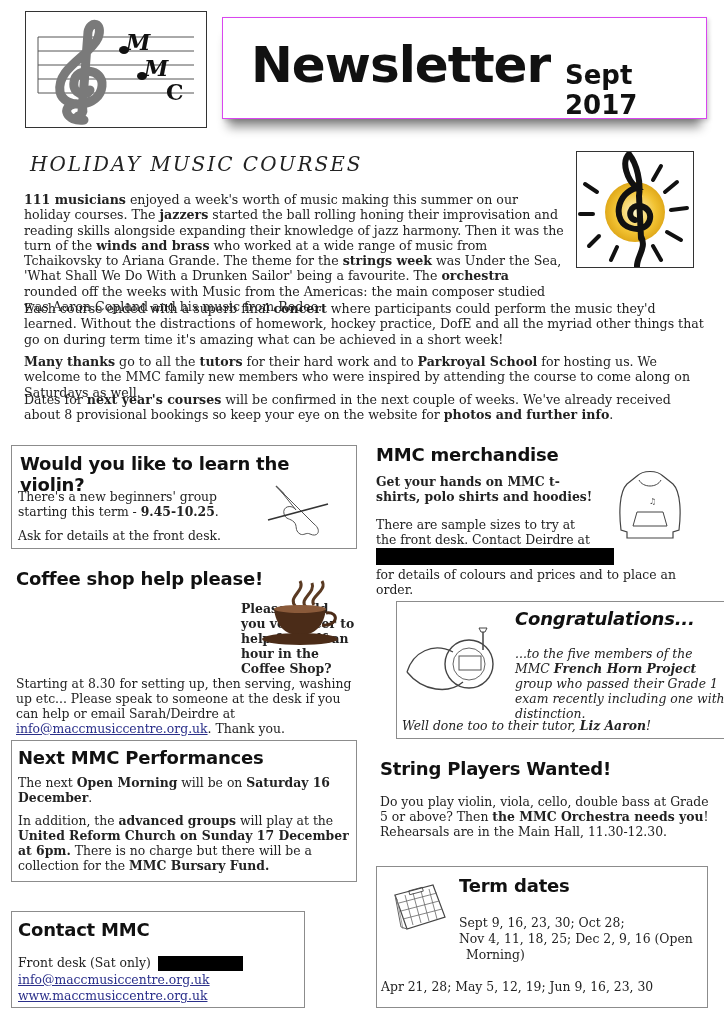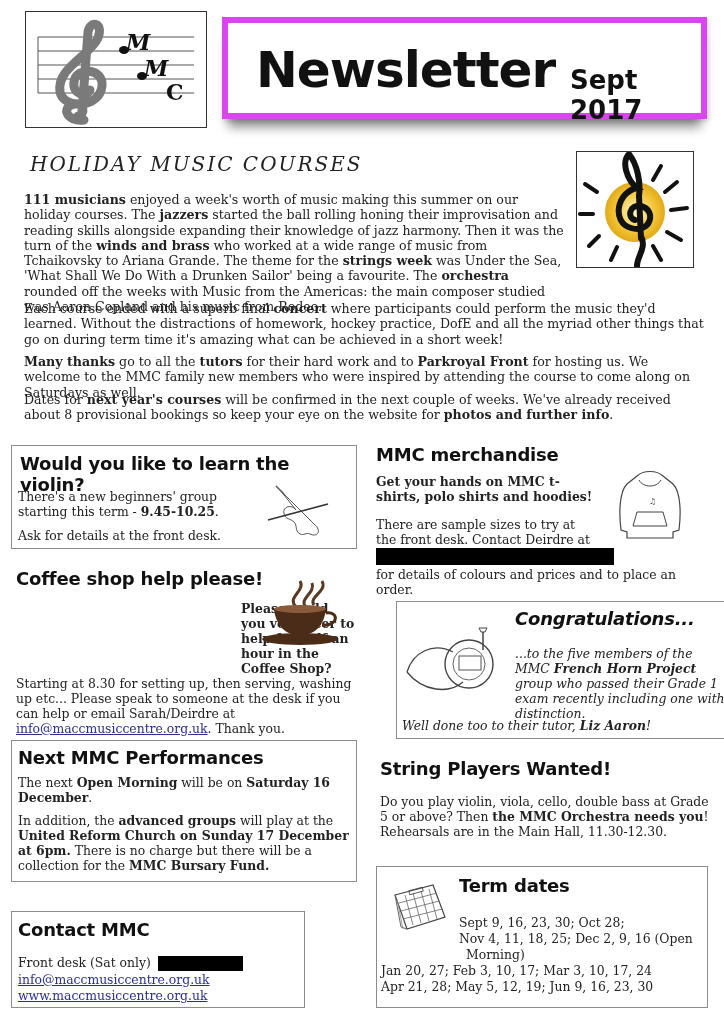--- a/index.html
+++ b/index.html
@@ -5,21 +5,21 @@
   * { box-sizing: border-box; margin: 0; padding: 0; }
   html, body { width: 724px; height: 1024px; background: #ffffff; overflow: hidden; }
   body { position: relative; font-family: "DejaVu Serif", "Liberation Serif", serif; color: #1a1a1a; }
   .sans { font-family: "DejaVu Sans", "Liberation Sans", sans-serif; }
   b { font-weight: bold; }
   a.link { color: #2a2f8a; text-decoration: underline; }
 
   
   #logo-box { position: absolute; left: 25px; top: 11px; width: 182px; height: 117px; border: 1px solid #333; background: #fff; }
   #title-banner { position: absolute; left: 222px; top: 17px; width: 485px; height: 102px; background: #fff;
-    box-shadow: 0 14px 10px -6px rgba(0,0,0,0.45), 2px 2px 4px rgba(0,0,0,0.15); border: 6px solid #d946ef; }
+    box-shadow: 0 14px 10px -6px rgba(0,0,0,0.45), 2px 2px 4px rgba(0,0,0,0.15); border: 1px solid #d946ef; }
   #title-banner .title { position: absolute; left: 28px; top: 18px; font-size: 50px; font-weight: bold; letter-spacing: -1px; color: #111; }
   #title-banner .date { position: absolute; left: 342px; top: 42px; font-size: 26px; font-weight: bold; color: #111; }
 
   
   #holiday-heading { position: absolute; left: 30px; top: 152px; font-family: "DejaVu Serif", serif; font-style: italic;
     font-size: 20px; letter-spacing: 2px; color: #222; font-variant: small-caps; }
   #sun-box { position: absolute; left: 576px; top: 151px; width: 118px; height: 117px; border: 1px solid #333; background: #fff; overflow: hidden; }
   .para { position: absolute; font-size: 12.6px; line-height: 15.3px; color: #222; }
   #p1 { left: 24px; top: 192px; width: 540px; }
   #p2 { left: 24px; top: 301px; width: 680px; }
@@ -92,21 +92,21 @@
       <line x1="90" y1="80" x2="104" y2="88"></line>
       <line x1="76" y1="94" x2="84" y2="108"></line>
       <line x1="76" y1="28" x2="84" y2="14"></line>
     </g>
     <path d="M60 114 C60 104 70 96 64 84 M52 2 C44 10 50 28 60 36 C40 40 34 70 54 76 C74 82 80 58 64 54 C52 52 50 66 58 68 M52 2 C60 12 64 30 62 44 L64 86" fill="none" stroke="#111" stroke-width="6" stroke-linecap="round"></path>
   </svg>
 </div>
 
 <div class="para" id="p1"><b>111 musicians</b><span> enjoyed a week's worth of music making this summer on our holiday courses. The </span><b>jazzers</b><span> started the ball rolling honing their improvisation and reading skills alongside expanding their knowledge of jazz harmony. Then it was the turn of the </span><b>winds and brass</b><span> who worked at a wide range of music from Tchaikovsky to Ariana Grande. The theme for the </span><b>strings week</b><span> was Under the Sea, 'What Shall We Do With a Drunken Sailor' being a favourite. The </span><b>orchestra</b><span> rounded off the weeks with Music from the Americas: the main composer studied was Aaron Copland and his music from Rodeo.</span></div>
 <div class="para" id="p2"><span>Each course ended with a superb final </span><b>concert</b><span> where participants could perform the music they'd learned. Without the distractions of homework, hockey practice, DofE and all the myriad other things that go on during term time it's amazing what can be achieved in a short week!</span></div>
-<div class="para" id="p3"><b>Many thanks</b><span> go to all the </span><b>tutors</b><span> for their hard work and to </span><b>Parkroyal Front</b><span> for hosting us. We welcome to the MMC family new members who were inspired by attending the course to come along on Saturdays as well.</span></div>
+<div class="para" id="p3"><b>Many thanks</b><span> go to all the </span><b>tutors</b><span> for their hard work and to </span><b>Parkroyal School</b><span> for hosting us. We welcome to the MMC family new members who were inspired by attending the course to come along on Saturdays as well.</span></div>
 <div class="para" id="p4"><span>Dates for </span><b>next year's courses</b><span> will be confirmed in the next couple of weeks. We've already received about 8 provisional bookings so keep your eye on the website for </span><b>photos and further info</b><span>.</span></div>
 
 <div class="box" id="violin-box">
   <div class="box-title" style="position:absolute;left:8px;top:7px;">Would you like to learn the violin?</div>
   <div class="btxt" style="position:absolute;left:6px;top:43px;width:250px;">
     <span>There's a new beginners' group starting this term - </span><b>9.45-10.25</b><span>.</span>
   </div>
   <div class="btxt" style="position:absolute;left:6px;top:82px;">Ask for details at the front desk.</div>
   <svg style="position:absolute;left:254px;top:38px;" width="70" height="55" viewBox="0 0 70 55">
     <path d="M14 6 L48 40 C56 46 52 54 44 50 C40 48 38 52 34 50 C28 46 32 42 28 38 C24 34 20 36 18 30 C16 22 26 20 30 26 Z" fill="#fff" stroke="#555" stroke-width="1"></path>
@@ -189,21 +189,20 @@
       <line x1="14" y1="14" x2="22" y2="44"></line>
       <line x1="22" y1="12" x2="30" y2="42"></line>
       <line x1="30" y1="10" x2="38" y2="40"></line>
       <line x1="38" y1="8" x2="46" y2="38"></line>
     </g>
     <rect x="18" y="8" width="14" height="4" fill="none" stroke="#444" stroke-width="0.8" transform="rotate(-15 25 10)"></rect>
   </svg>
   <div class="btxt" style="position:absolute;left:82px;top:48px;">Sept 9, 16, 23, 30; Oct 28;</div>
   <div class="btxt" style="position:absolute;left:82px;top:64px;">Nov 4, 11, 18, 25; Dec 2, 9, 16 (Open</div>
   <div class="btxt" style="position:absolute;left:89px;top:80px;">Morning)</div>
-  <div class="btxt" style="position:absolute;left:4px;top:96px;">Jan 20, 27; Feb 3, 10, 17; Mar 3, 10, 17, 24</div>
   <div class="btxt" style="position:absolute;left:4px;top:112px;">Apr 21, 28; May 5, 12, 19; Jun 9, 16, 23, 30</div>
 </div>
 
 <div class="box" id="contact-box">
   <div class="box-title" style="position:absolute;left:6px;top:7px;">Contact MMC</div>
   <div class="btxt" style="position:absolute;left:6px;top:43px;">
     <span>Front desk (Sat only)</span>
     <span class="redact" style="width:85px;height:15px;margin-left:3px;"></span>
   </div>
   <a class="link btxt" style="position:absolute;left:6px;top:60px;">info@maccmusiccentre.org.uk</a>

